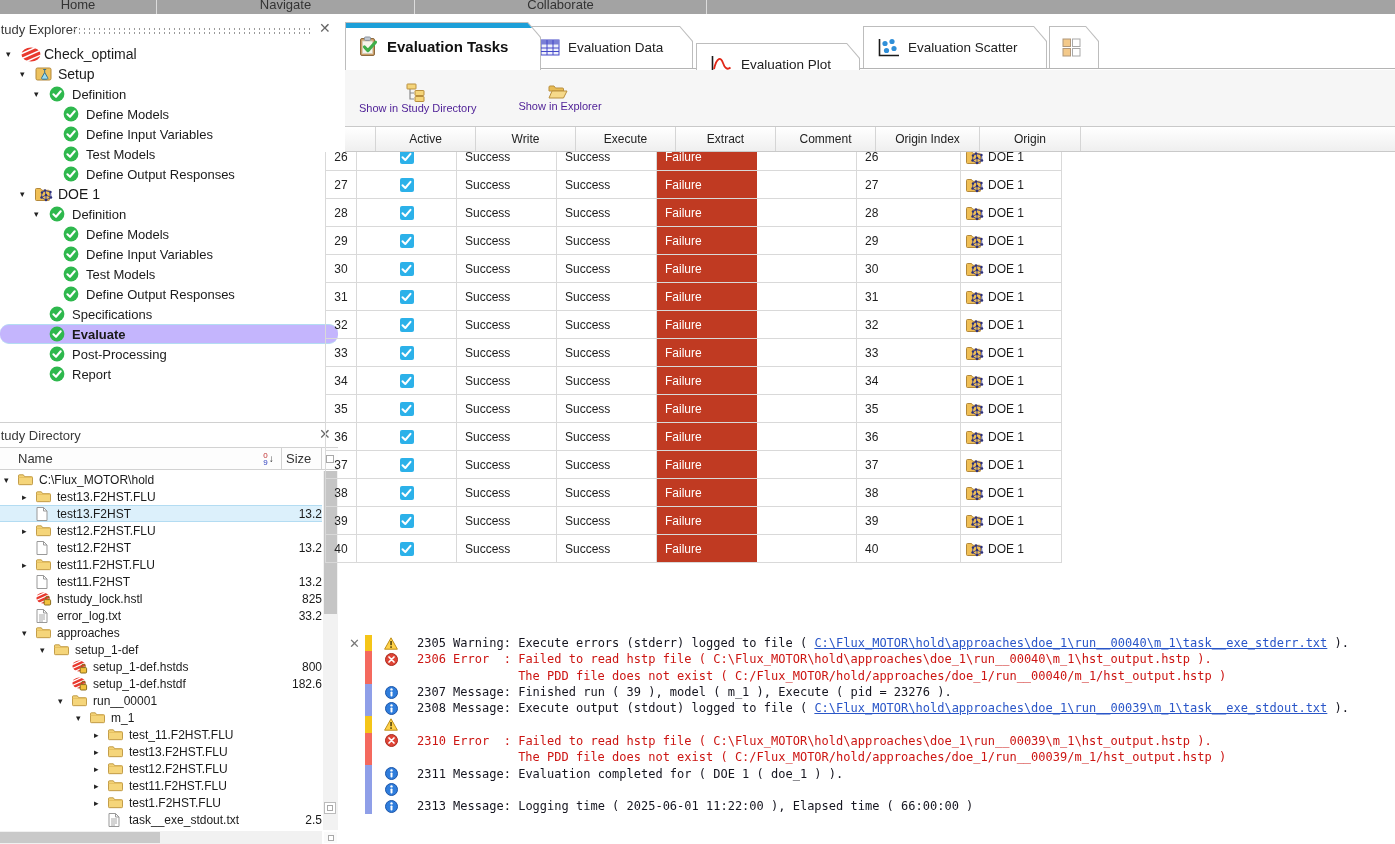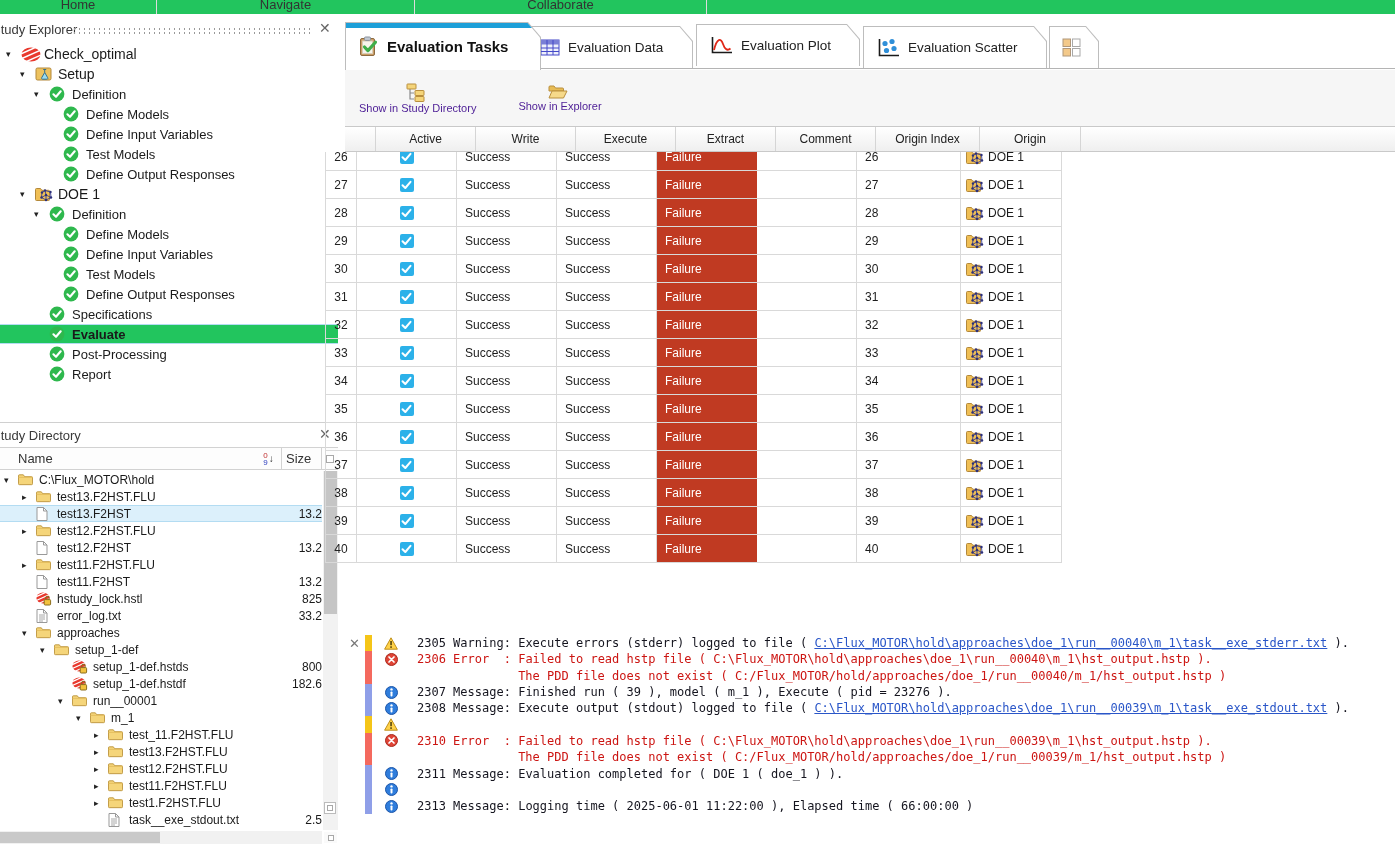--- a/index.html
+++ b/index.html
@@ -1,36 +1,36 @@
 <!DOCTYPE html>
 <html><head>
 <meta charset="utf-8">
 <style>
   * { margin:0; padding:0; box-sizing:border-box; }
   html,body { width:1395px; height:844px; background:#fff; font-family:"Liberation Sans", sans-serif; overflow:hidden; }
   #root { position:relative; width:1395px; height:844px; background:#fff; }
 
   
-  .ribbon { position:absolute; left:0; top:0; right:0; height:14px; display:flex; background:#22c55e; }
+  .ribbon { position:absolute; left:0; top:0; right:0; height:14px; display:flex; background:#a3a3a3; }
   .ribbon-cell { height:14px; overflow:hidden; display:flex; justify-content:center; border-right:1px solid #dcdcdc; }
   .ribbon-cell span { font-size:13px; color:#333; margin-top:-3px; }
   .rc0{width:157px}.rc1{width:258px}.rc2{width:292px}.rc3{flex:1;border-right:none}
 
   
   .panel-title { position:absolute; left:-8px; top:2px; font-size:13px; color:#3a3a3a; white-space:nowrap; }
   .close-x { position:absolute; left:319px; top:0px; font-size:14px; color:#666; cursor:default; line-height:16px; }
   .drag-dots { position:absolute; left:72px; top:7px; width:238px; height:7px;
     background-image:radial-gradient(#9a9a9a 0.9px, transparent 1px); background-size:5px 4px; }
 
   .explorer { position:absolute; left:0; top:20px; width:338px; height:400px; background:#fff; }
   .ex-head { position:absolute; left:0; top:0; width:338px; height:20px; }
   .ex-tree { position:absolute; left:0; top:24px; width:338px; }
   .ex-row { height:20px; display:flex; align-items:center; font-size:13px; color:#1a1a1a; white-space:nowrap; }
   .ex-row.f-big { font-size:14px; }
-  .ex-row.sel { background:#22c55e; border-top:1px solid #b3dcf2; border-bottom:1px solid #b3dcf2; font-weight:bold; }
+  .ex-row.sel { background:#c4b5fd; border-top:1px solid #b3dcf2; border-bottom:1px solid #b3dcf2; font-weight:bold;border-radius:9px; }
   .arw { width:15px; font-size:9px; color:#222; text-align:left; flex:none; }
   .tico { width:21px; flex:none; display:flex; align-items:center; }
   .lbl { padding-left:2px; }
 
   .directory { position:absolute; left:0; top:422px; width:338px; height:422px; background:#fff; border-top:1px solid #d0d0d0; }
   .dir-head { position:absolute; left:0; top:3px; width:338px; height:20px; }
   .dir-cols { position:absolute; left:0; top:24px; width:338px; height:23px; display:flex; align-items:center;
     border-top:1px solid #d2d2d2; border-bottom:1px solid #d2d2d2; background:#fdfdfd; font-size:13px; color:#333; }
   .dc-name { flex:1; padding-left:18px; display:flex; align-items:center; height:100%; }
   .dc-sort { width:26px; display:flex; align-items:center; justify-content:center; border-right:1px solid #d2d2d2; height:100%; }
@@ -651,21 +651,21 @@
           <span class="tab-icon">
             <svg width="20" height="17" viewBox="0 0 20 17">
               <rect x="1" y="1" width="18" height="15" fill="#eef0fb" stroke="#4449c8"></rect>
               <rect x="1" y="1" width="18" height="4.5" fill="#7a7fd6"></rect>
               <path d="M7 1 v15 M13 1 v15 M1 9 h18 M1 12.5 h18" stroke="#4449c8" stroke-width="1"></path>
             </svg>
           </span>
           <span class="tab-label">Evaluation Data</span>
         </div>
       </div>
-      <div class="tab" style="left: 351px; top: 2px; width: 164px; height: 42px;">
+      <div class="tab" style="left: 351px; top: 21px; width: 164px; height: 42px;">
         <div class="tab-outer"></div>
         <div class="tab-inner">
           <span class="tab-icon">
             <svg width="24" height="19" viewBox="0 0 24 19">
               <path d="M3.5 1 V16.5 H23" stroke="#1a1a1a" stroke-width="1.6" fill="none"></path>
               <path d="M5 14 C 8 1.5, 12 2, 14 8 C 15.5 12.5, 18 15.5, 21.5 12.5" stroke="#e02818" stroke-width="1.8" fill="none"></path>
             </svg>
           </span>
           <span class="tab-label">Evaluation Plot</span>
         </div>

